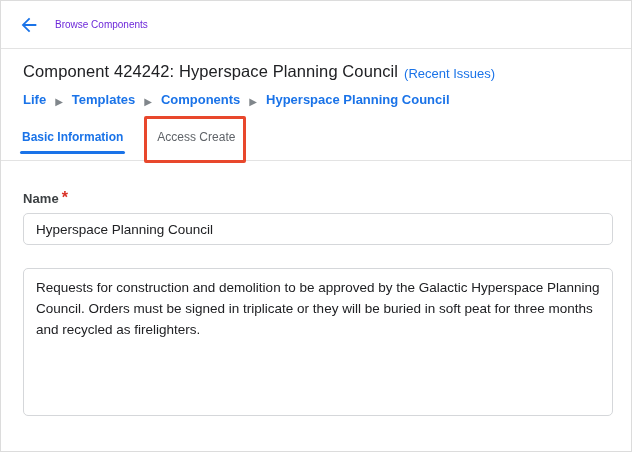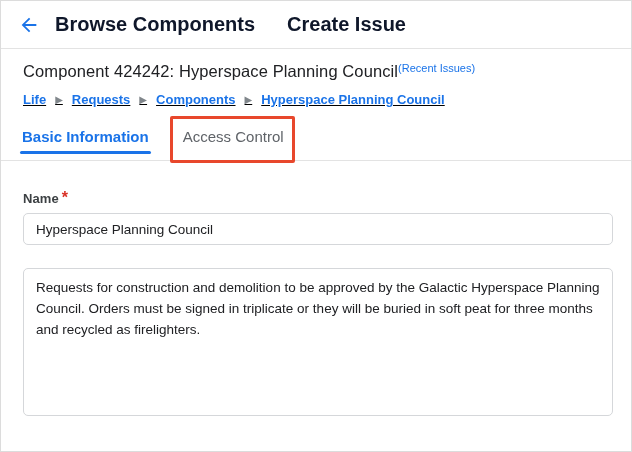--- a/index.html
+++ b/index.html
@@ -23,50 +23,50 @@
     padding-left: 16px;
     border-bottom: 1px solid #e3e3e3;
   }
   .back-btn {
     width: 24px; height: 24px;
     display: flex; align-items: center; justify-content: center;
     cursor: pointer;
     margin-right: 14px;
   }
   .topbar-link {
-    color: #0f172a;
-    font-size: 20px;
-    font-weight: 700;
+    color: #6d28d9;
+    font-size: 10px;
+    font-weight: 400;
     text-decoration: none;
     cursor: pointer;
   }
   .topbar-link.first { margin-right: 32px; }
 
   
   .header { padding: 13px 22px 0 22px; }
-  .title-row { display: flex; align-items: flex-start; }
+  .title-row { display: flex; align-items: flex-end; }
   .page-title {
     font-size: 16.5px;
     font-weight: 400;
     color: #202124;
     letter-spacing: 0.1px;
   }
   .recent-issues {
-    font-size: 11px;
+    font-size: 13px;
     color: #1a73e8;
+    margin-left: 6px;
     font-weight: 400;
     text-decoration: none;
     cursor: pointer;
   }
   .breadcrumb {
     display: flex;
-    align-items: center;
+    align-items: flex-end;
     margin-top: 11px;
     font-size: 13px;
-    text-decoration: underline;
   }
   .crumb {
     color: #1a73e8;
     font-weight: 700;
     text-decoration: none;
     cursor: pointer;
   }
   .crumb-sep {
     color: #80868b;
     font-size: 10px;
@@ -81,21 +81,21 @@
     align-items: stretch;
     height: 48px;
     margin-top: 6px;
     padding-left: 21px;
     border-bottom: 1px solid #e3e3e3;
   }
   .tab {
     position: relative;
     display: flex;
     align-items: center;
-    font-size: 15px;
+    font-size: 12px;
     font-weight: 500;
     color: #5f6368;
     margin-right: 34px;
     cursor: pointer;
     white-space: nowrap;
   }
   .tab.active { color: #1a73e8; font-weight: 700; }
   .tab.active .tab-underline {
     position: absolute;
     left: -2px; right: -2px;
@@ -167,46 +167,45 @@
 
 <div class="frame">
 
   <div class="topbar">
     <span class="back-btn">
       <svg width="22" height="22" viewBox="0 0 24 24" fill="none">
         <path d="M20 11H7.8l5.6-5.6L12 4l-8 8 8 8 1.4-1.4L7.8 13H20v-2z" fill="#1a73e8"></path>
       </svg>
     </span>
     <a class="topbar-link first">Browse Components</a>
-    <a class="topbar-link">Create Issue</a>
   </div>
 
   <div class="header">
     <div class="title-row">
       <span class="page-title">Component 424242: Hyperspace Planning Council</span>
       <a class="recent-issues">(Recent Issues)</a>
     </div>
     <div class="breadcrumb">
       <a class="crumb">Life</a>
       <span class="crumb-sep">▶</span>
-      <a class="crumb">Requests</a>
+      <a class="crumb">Templates</a>
       <span class="crumb-sep">▶</span>
       <a class="crumb">Components</a>
       <span class="crumb-sep">▶</span>
       <a class="crumb">Hyperspace Planning Council</a>
     </div>
   </div>
 
   <div class="tabbar">
     <div class="tab active">
       <span>Basic Information</span>
       <span class="tab-underline"></span>
     </div>
     <div class="tab">
-      <span>Access Control</span>
+      <span>Access Create</span>
       <span class="annotation-box"></span>
     </div>
   </div>
 
   <div class="form">
     <div>
       <span class="field-label">Name</span><span class="required-marker">*</span>
       <input class="text-input" type="text" value="Hyperspace Planning Council" style="">
     </div>
     <div class="desc-group">

